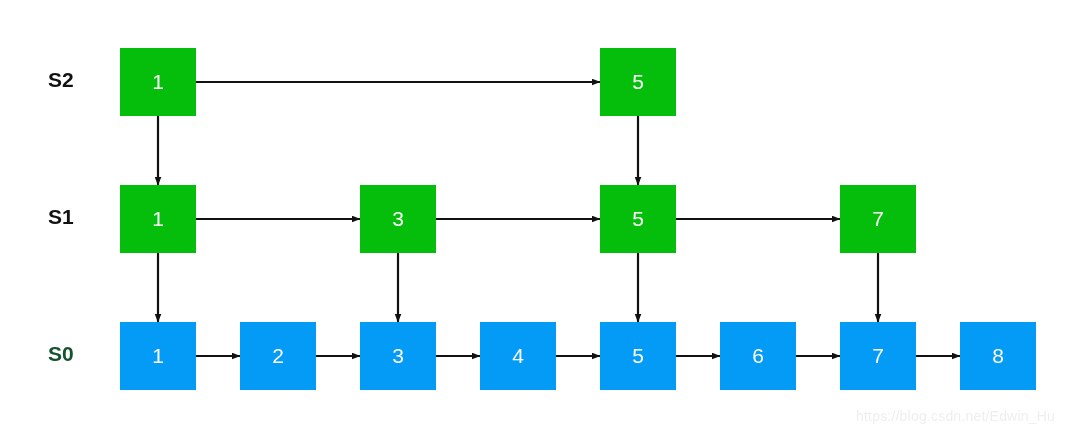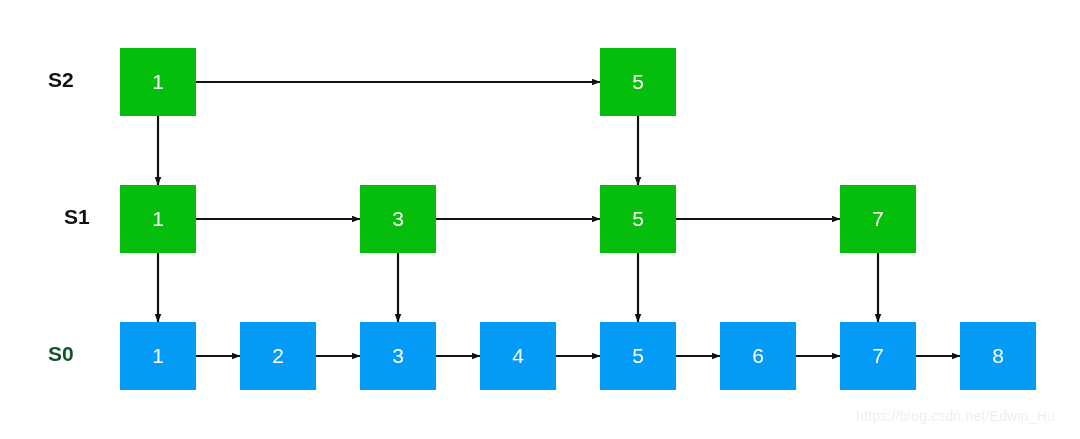--- a/index.html
+++ b/index.html
@@ -84,21 +84,21 @@
         <line x1="638" y1="116" x2="638" y2="185" stroke="#111111" stroke-width="2.2" marker-end="url(#arrowhead)"></line>
         <line x1="158" y1="253" x2="158" y2="322" stroke="#111111" stroke-width="2.2" marker-end="url(#arrowhead)"></line>
         <line x1="398" y1="253" x2="398" y2="322" stroke="#111111" stroke-width="2.2" marker-end="url(#arrowhead)"></line>
         <line x1="638" y1="253" x2="638" y2="322" stroke="#111111" stroke-width="2.2" marker-end="url(#arrowhead)"></line>
         <line x1="878" y1="253" x2="878" y2="322" stroke="#111111" stroke-width="2.2" marker-end="url(#arrowhead)"></line>
       </g>
   </svg>
 
   <div id="labels-layer">
       <div class="level-label" style="left: 48px; top: 68px; color: rgb(17, 17, 17);">S2</div>
-      <div class="level-label" style="left: 64px; top: 205px; color: rgb(17, 17, 17);">S1</div>
+      <div class="level-label" style="left: 48px; top: 205px; color: rgb(17, 17, 17);">S1</div>
       <div class="level-label" style="left: 48px; top: 342px; color: #14532d;">S0</div>
     </div>
   <div id="nodes-layer">
       <div class="node-box" style="left: 120px; top: 48px; width: 76px; height: 68px; background: rgb(5, 190, 11);">
         <span>1</span>
       </div>
       <div class="node-box" style="left: 600px; top: 48px; width: 76px; height: 68px; background: rgb(5, 190, 11);">
         <span>5</span>
       </div>
       <div class="node-box" style="left: 120px; top: 185px; width: 76px; height: 68px; background: rgb(5, 190, 11);">

